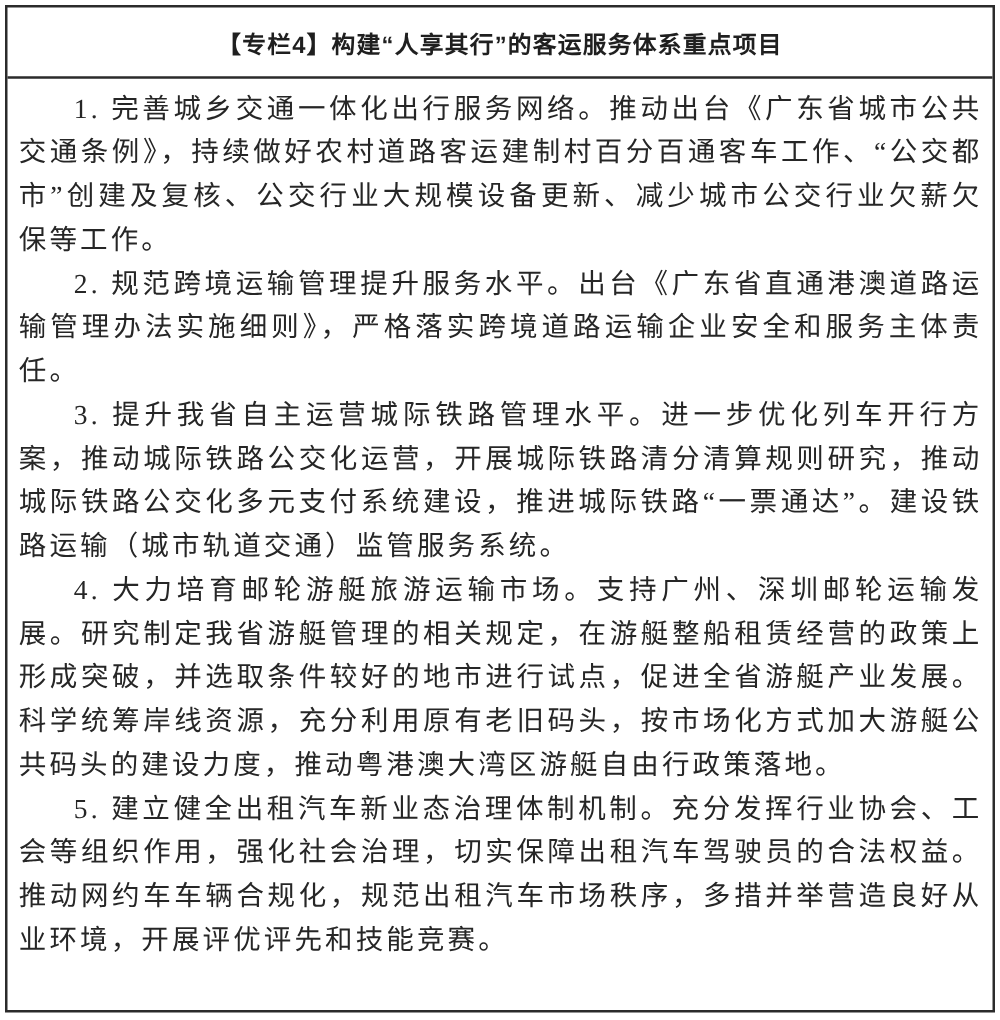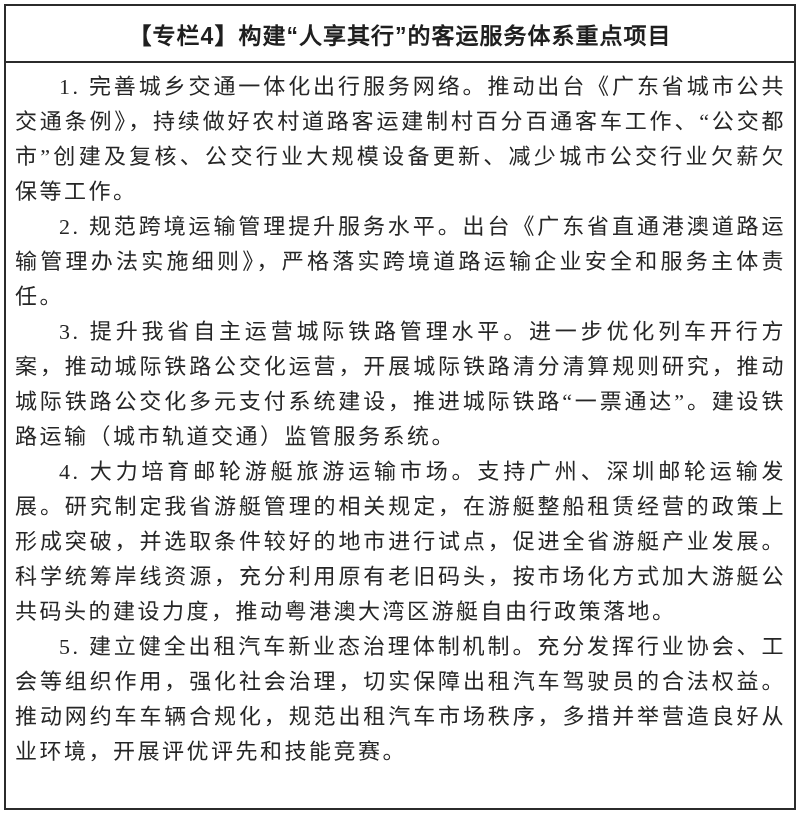--- a/index.html
+++ b/index.html
@@ -24,21 +24,21 @@
     box-sizing: border-box;
     height: 57px;
     border-bottom: 2px solid #2b2b2b;
     display: flex;
     align-items: center;
     justify-content: center;
   }
   .title-text {
     font-family: "Liberation Sans", "DejaVu Sans", sans-serif;
     font-weight: bold;
-    font-size: 23px;
+    font-size: 19px;
     letter-spacing: 1px;
     color: #1f1f1f;
     white-space: nowrap;
   }
   .doc-body {
     box-sizing: border-box;
     padding: 6px 8px 0 9px;
     font-family: "Liberation Serif", "DejaVu Serif", serif;
     font-size: 22px;
     line-height: 35px;

